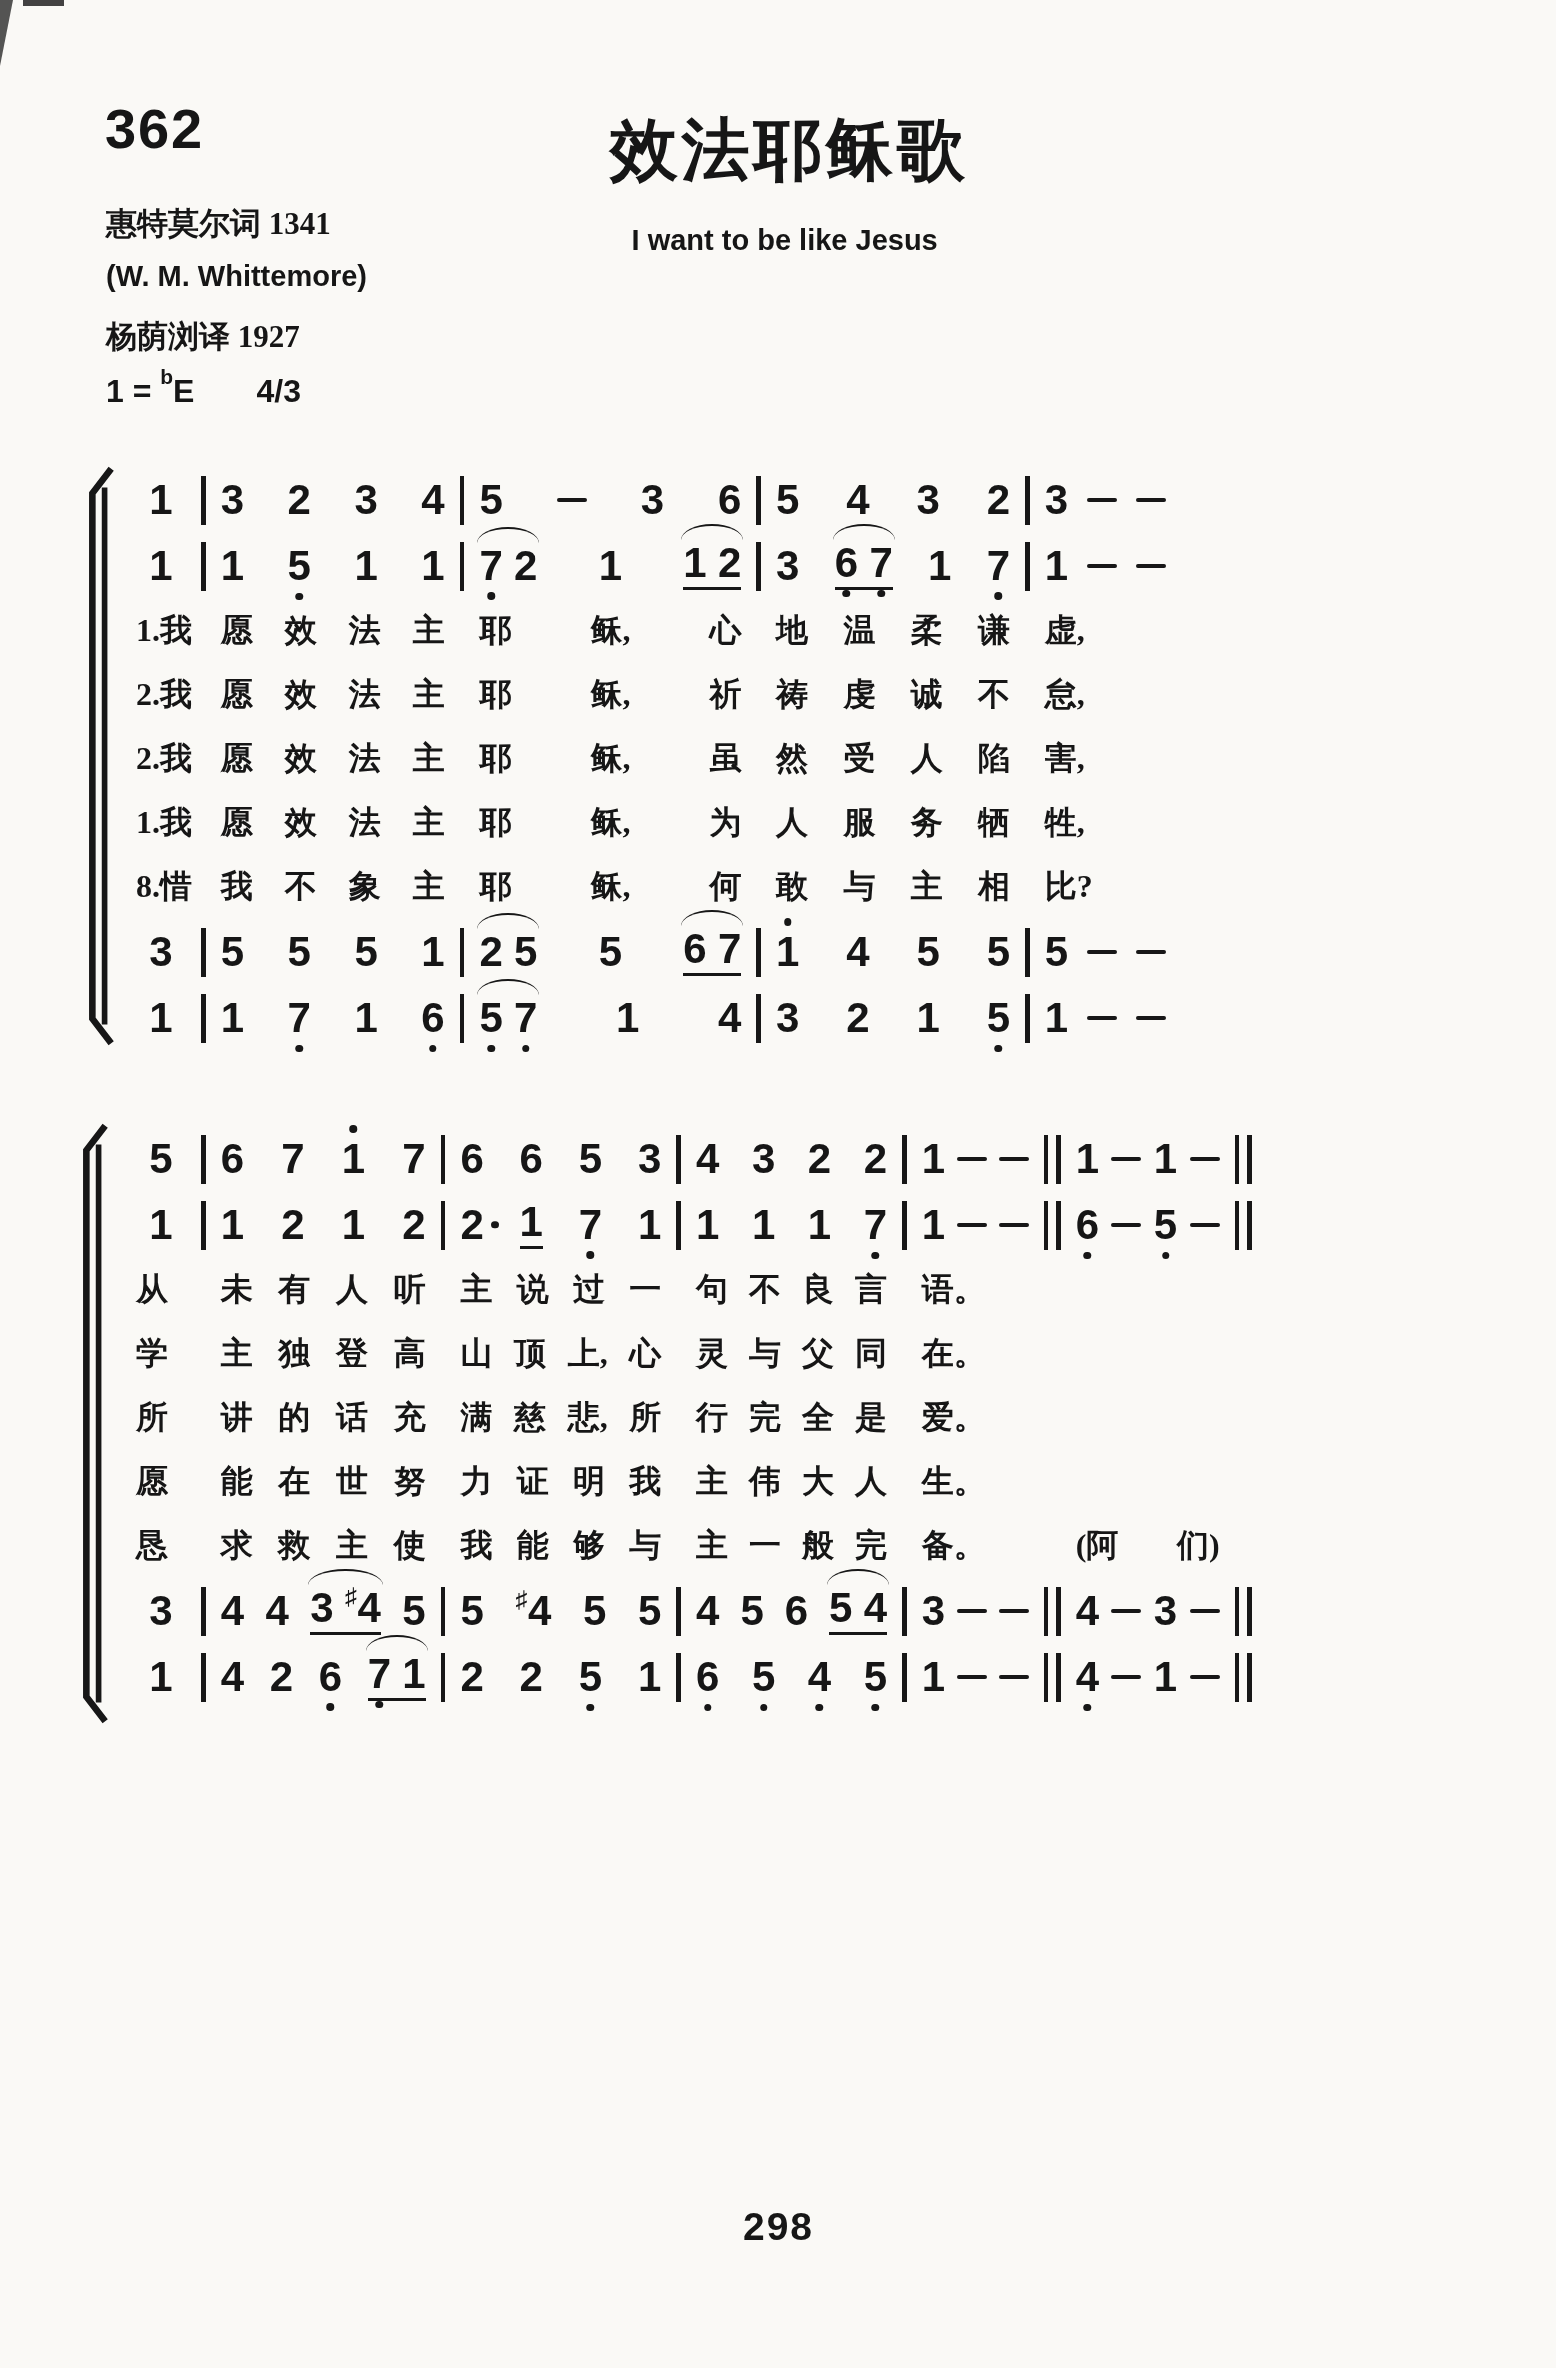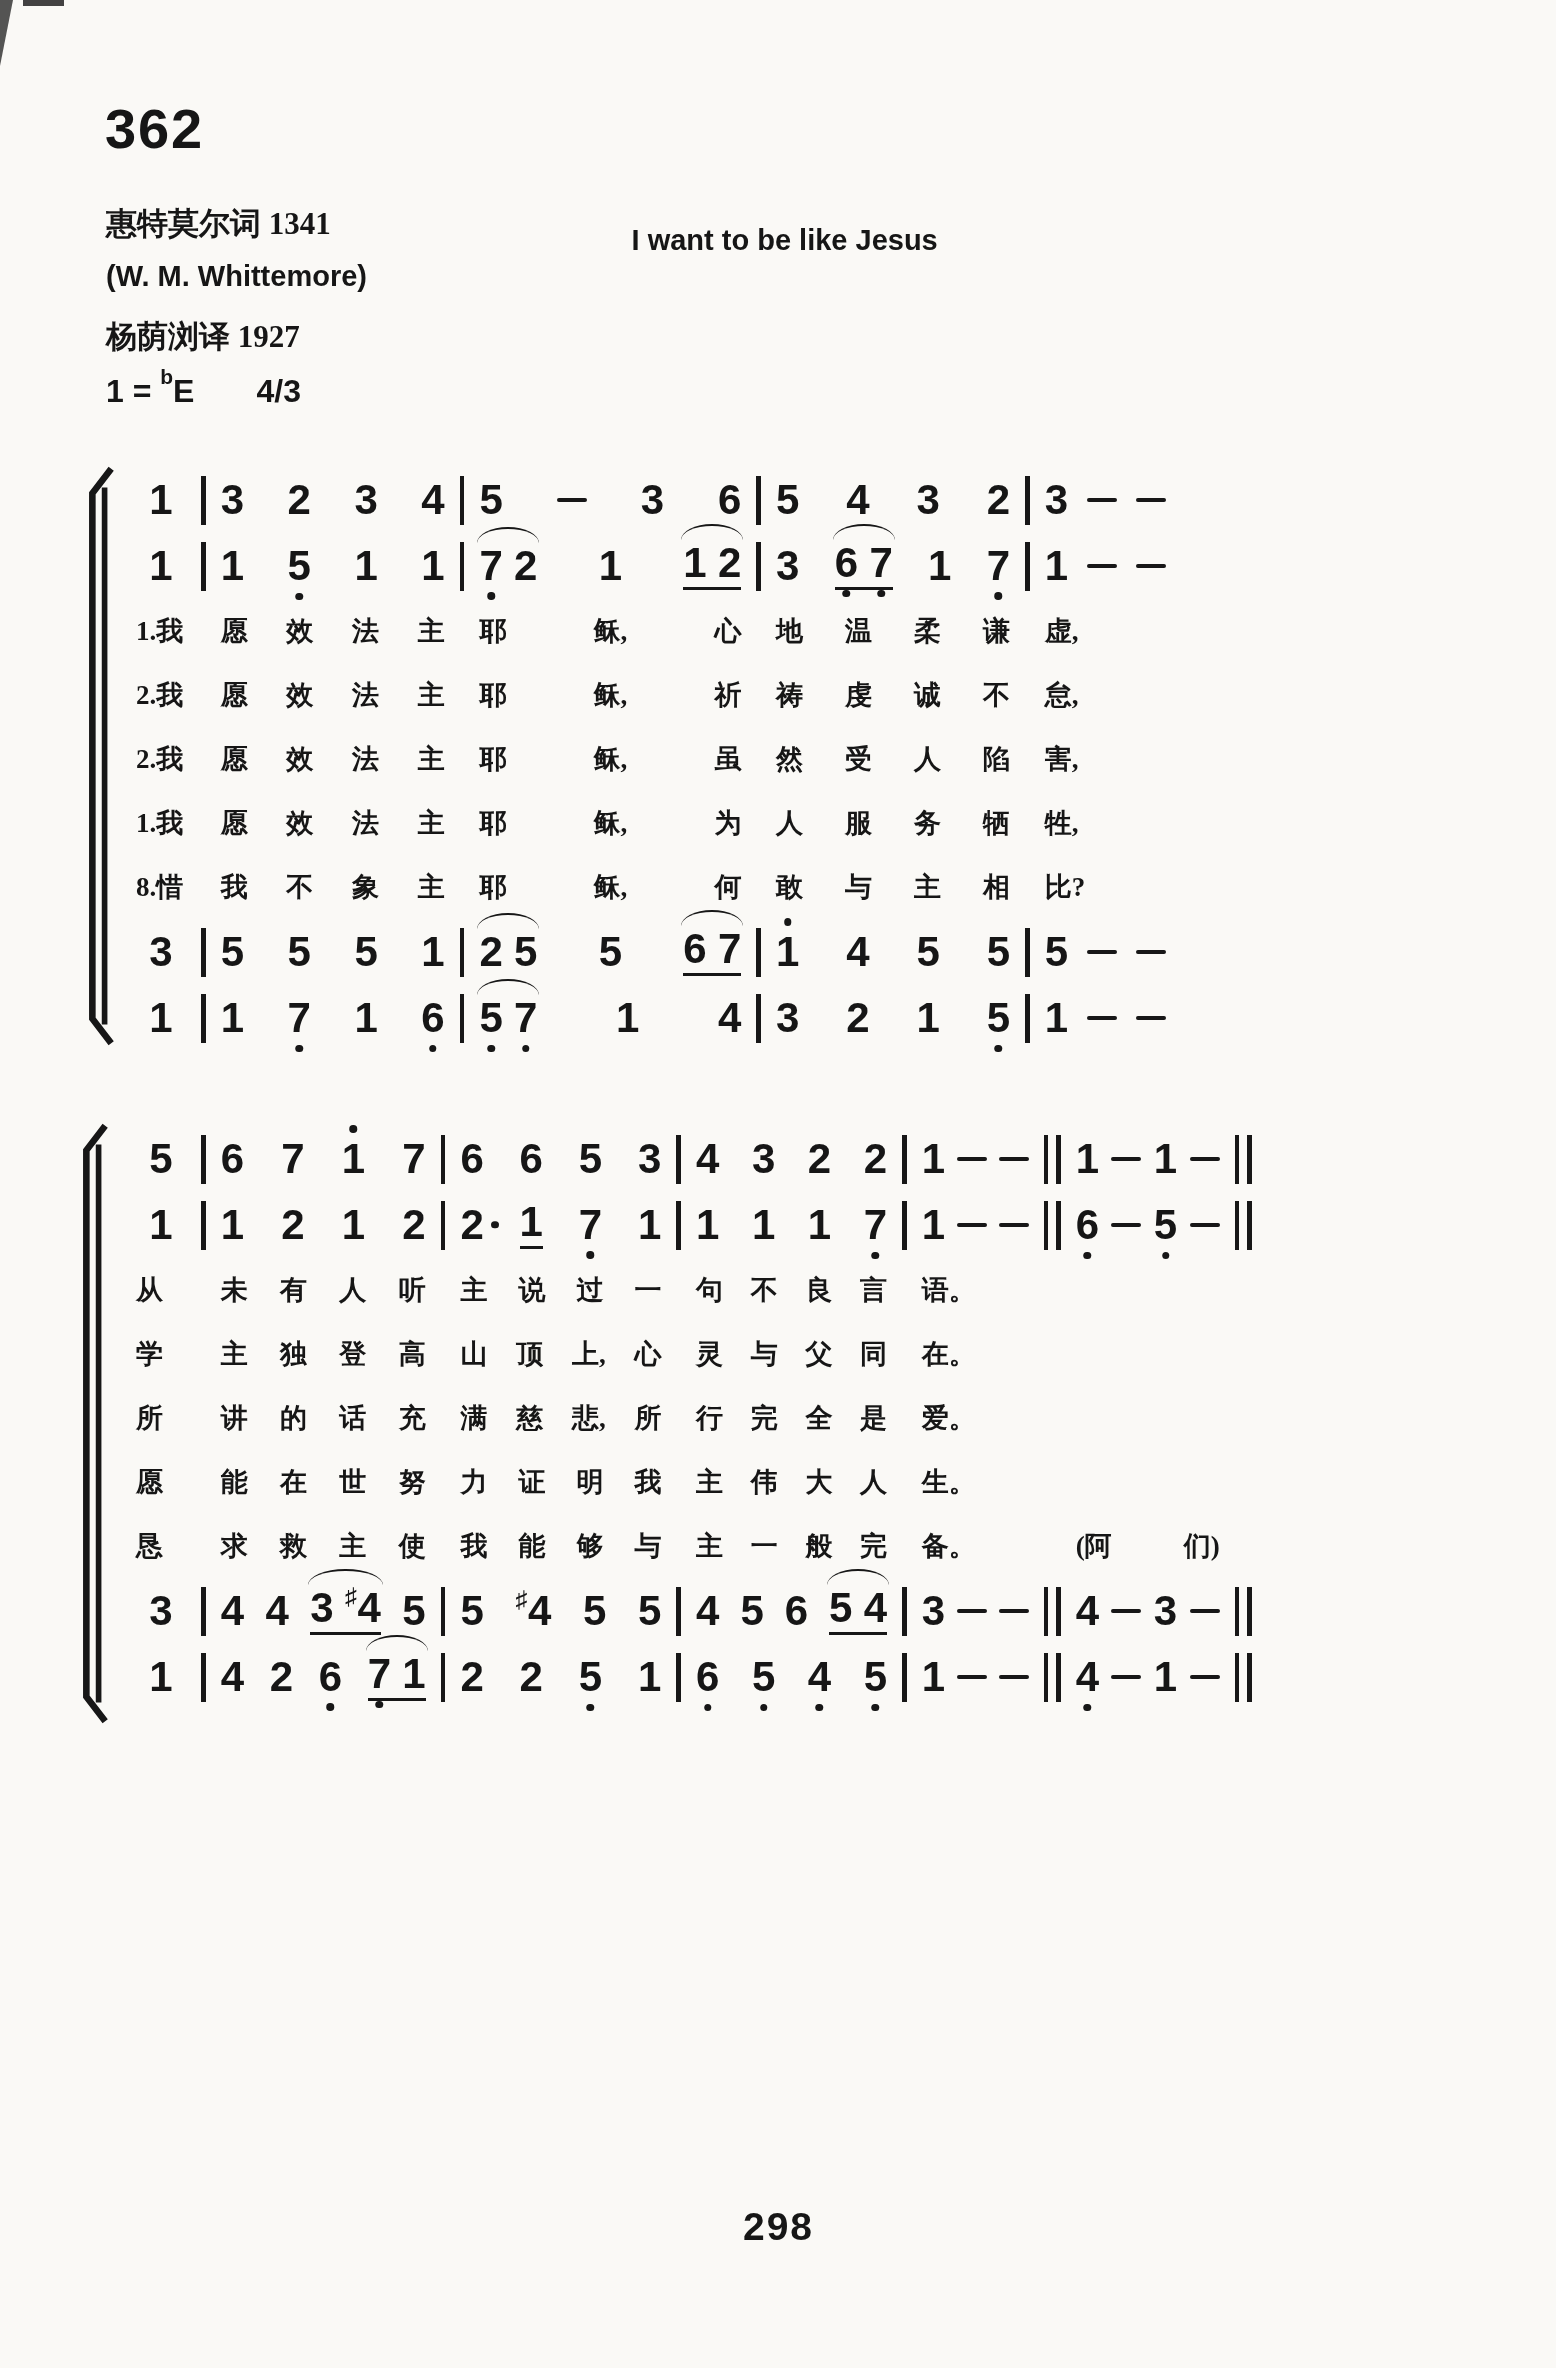--- a/index.html
+++ b/index.html
@@ -16,21 +16,21 @@
   .composer-block .cn{font-size:31px;font-weight:700;font-family:"Liberation Serif",serif;white-space:nowrap;}
   .composer-block .en{font-size:28px;font-weight:700;margin-top:21px;white-space:nowrap;}
   .keyline{position:absolute;left:106px;top:371px;font-size:32px;font-weight:700;}
   .keyline sup{font-size:21px;position:relative;top:-5.6px;}
   .keyline .meter{margin-left:62px;}
   
   .system{position:absolute;left:121px;}
   .bracket{position:absolute;width:38px;}
   .vrow{display:flex;align-items:center;}
   .nrow{height:66px;}
-  .lrow{height:64px;font-family:"Liberation Serif",serif;font-weight:700;font-size:27px;}
+  .lrow{height:64px;font-family:"Liberation Serif",serif;font-weight:700;font-size:32px;}
   .meas,.lcell{display:flex;justify-content:space-between;align-items:center;box-sizing:border-box;
                padding:0 15px;overflow:visible;flex:none;}
   .meas.one{justify-content:center;}
   .lcell{white-space:nowrap;}
   .lcell.one{justify-content:flex-start;}
   .bl{width:4.7px;height:49px;background:#171717;flex:none;}
   .bld{display:flex;gap:7.5px;flex:none;}
   .bld i{display:block;width:4.7px;height:49px;background:#171717;}
   .note{position:relative;display:inline-flex;align-items:center;font-weight:700;font-size:42px;line-height:1;}
   .note b{font-weight:700;}
@@ -53,20 +53,21 @@
 </head>
 <body>
 
 <div class="page">
 
   <span class="artifact-corner"></span>
   <span class="artifact-top"></span>
 
   <div class="hymn-no">362</div>
 
+  <div class="title">效法耶稣歌</div>
   <div class="subtitle">I want to be like Jesus</div>
 
   <div class="credit" style="top:203px;">惠特莫尔词  1341</div>
   <div class="credit en" style="top:260px;">(W. M. Whittemore)</div>
   <div class="credit" style="top:316px;">杨荫浏译 1927</div>
 
 
   <div class="keyline"><span>1 =</span> <sup>b</sup><span>E</span><span class="meter">4/3</span></div>
 
   <svg class="bracket" style="left:79px;top:465px;height:582px;" viewBox="0 0 40 618">

